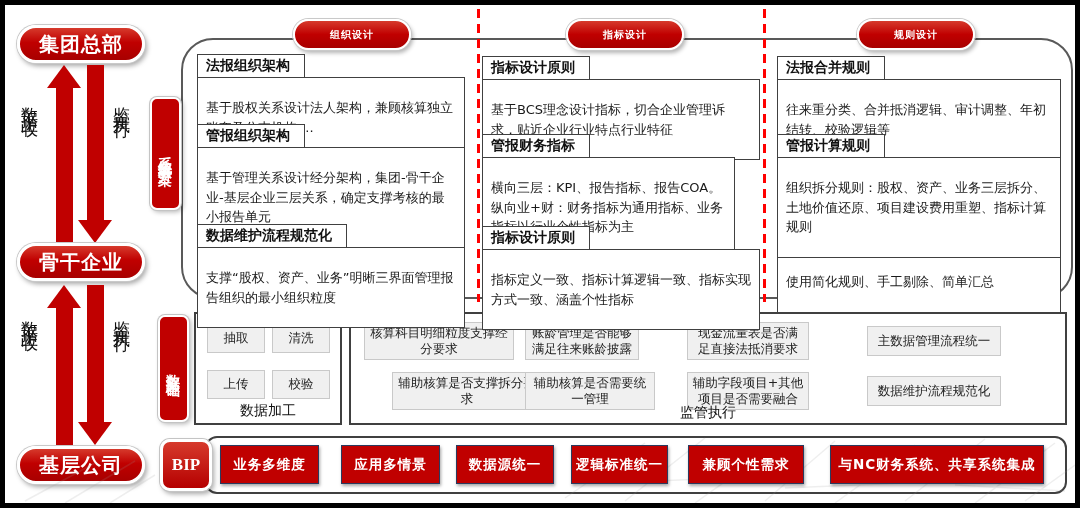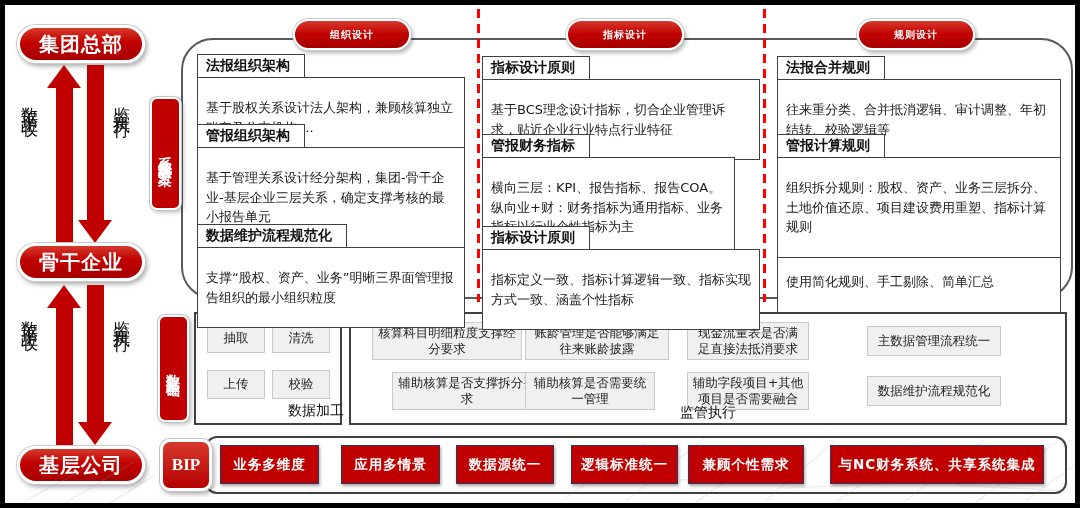--- a/index.html
+++ b/index.html
@@ -187,48 +187,48 @@
   </div>
   <div class="card" style="left:772px; top:128px; width:284px;">
     <div class="card-title">管报计算规则</div>
     <div class="card-body">组织拆分规则：股权、资产、业务三层拆分、土地价值还原、项目建设费用重塑、指标计算规则</div>
   </div>
 
   <div class="side-tag" style="left:153px; top:310px; width:31px; height:107px;">
     <span>数据基础</span>
   </div>
 
-  <div class="df-box" style="left:189px; top:307px; width:148px; height:113px;padding-left:48px;">
+  <div class="df-box" style="left:189px; top:307px; width:148px; height:113px;">
     <div class="gray-cell" style="left:11px; top:10px; width:58px; height:29px;">抽取</div>
     <div class="gray-cell" style="left:76px; top:10px; width:58px; height:29px;">清洗</div>
     <div class="gray-cell" style="left:11px; top:56px; width:58px; height:29px;">上传</div>
     <div class="gray-cell" style="left:76px; top:56px; width:58px; height:29px;">校验</div>
     <div class="df-label" style="bottom:3px;">数据加工</div>
   </div>
 
   <div class="df-box" style="left:344px; top:307px; width:718px; height:113px;">
-    <div class="gray-cell" style="left:13px;  top:8px;  width:150px; height:38px;margin-left:8px;">核算科目明细粒度支撑经分要求</div>
-    <div class="gray-cell" style="left:174px; top:8px;  width:144px; height:38px;">账龄管理是否能够满足往来账龄披露</div>
+    <div class="gray-cell" style="left:13px;  top:8px;  width:150px; height:38px;">核算科目明细粒度支撑经分要求</div>
+    <div class="gray-cell" style="left:174px; top:8px;  width:114px; height:38px;">账龄管理是否能够满足往来账龄披露</div>
     <div class="gray-cell" style="left:336px; top:8px;  width:122px; height:38px;">现金流量表是否满足直接法抵消要求</div>
     <div class="gray-cell" style="left:516px; top:12px; width:134px; height:30px;">主数据管理流程统一</div>
     <div class="gray-cell" style="left:13px;  top:58px; width:150px; height:38px;margin-left:28px;">辅助核算是否支撑拆分要求</div>
     <div class="gray-cell" style="left:174px; top:58px; width:130px; height:38px;">辅助核算是否需要统一管理</div>
     <div class="gray-cell" style="left:336px; top:58px; width:122px; height:38px;">辅助字段项目+其他项目是否需要融合</div>
     <div class="gray-cell" style="left:516px; top:62px; width:134px; height:30px;">数据维护流程规范化</div>
     <div class="df-label" style="bottom:1px;">监管执行</div>
   </div>
 
   <div class="bip-outer"></div>
   <div class="bip-tag">
     <span>BIP</span>
   </div>
   <div class="bip-item" style="left:215px; width:99px;">业务多维度</div>
   <div class="bip-item" style="left:336px; width:99px;">应用多情景</div>
   <div class="bip-item" style="left:451px; width:98px;">数据源统一</div>
-  <div class="bip-item" style="left:566px; width:107px;">逻辑标准统一</div>
+  <div class="bip-item" style="left:566px; width:97px;">逻辑标准统一</div>
   <div class="bip-item" style="left:683px; width:116px;">兼顾个性需求</div>
   <div class="bip-item" style="left:825px; width:214px;">与NC财务系统、共享系统集成</div>
 
   <svg class="watermark" viewBox="0 0 1080 90">
     <g stroke="#9a9a9a" stroke-width="1.5" fill="none">
       <path d="M20 88 L90 50"></path>
         <path d="M60 90 L130 48"></path>
         <path d="M105 90 L150 62"></path>
       <path d="M560 85 L640 30"></path>
         <path d="M620 88 L700 25"></path>

